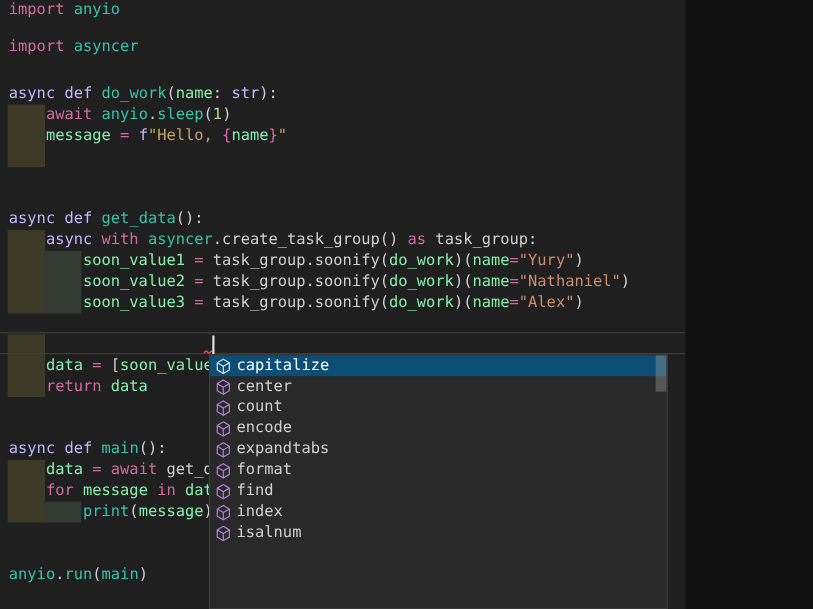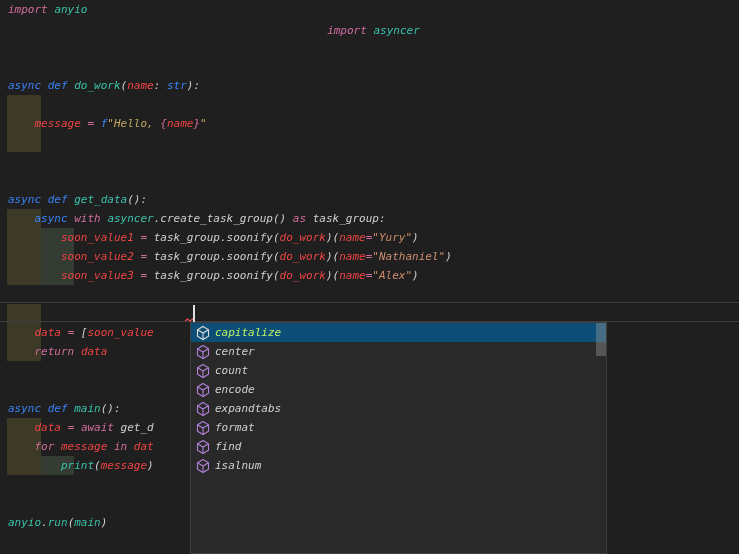--- a/index.html
+++ b/index.html
@@ -1,32 +1,32 @@
 <!DOCTYPE html>
 <html><head>
 <meta charset="utf-8">
 <style>
   html,body{margin:0;padding:0;background:#111;}
   #screen{
-    position:relative;width:739px;height:554px;overflow:hidden;
+    position:relative;width:623px;height:554px;overflow:hidden;
     background:#1f1f1f;
     font-family:"DejaVu Sans Mono","Liberation Mono",monospace;
-    font-size:11px;line-height:19px;font-style:italic;
+    font-size:14px;line-height:19px;
   }
   .layer{position:absolute;top:0;left:0;width:100%;height:100%;}
   .indent-block{position:absolute;width:34px;}
   .code-line{
     position:absolute;left:0;width:100%;height:19px;
     padding-left:8px;white-space:pre;box-sizing:border-box;
   }
   .tok{white-space:pre;}
   .tok-k{color:#d16d9e;}   
-  .tok-b{color:#3b82f6;}   
+  .tok-b{color:#c4b5fd;}   
   .tok-t{color:#3ac2aa;}   
-  .tok-v{color:#ef4444;}   
+  .tok-v{color:#86efac;}   
   .tok-p{color:#cfcfcf;}   
   .tok-s{color:#ce8d6e;}   
   .tok-f{color:#c0a660;}   
   .tok-n{color:#b5cea8;}   
   #current-line{
     position:absolute;left:0;width:739px;height:20px;
     border-top:1px solid #3f3f3f;border-bottom:1px solid #3f3f3f;
     box-sizing:border-box;
   }
   #cursor{
@@ -35,21 +35,21 @@
   #squiggle{position:absolute;}
   #suggest{
     position:absolute;left:190px;top:322px;width:417px;height:232px;
     background:#292929;border:1px solid #3f3f3f;box-sizing:border-box;
     overflow:hidden;
   }
   .suggest-row{
     position:relative;height:19px;display:flex;align-items:center;
     padding-left:4px;color:#d0d0d0;cursor:pointer;
   }
-  .suggest-row.selected{background:#0d4e76;color:#bef264;}
+  .suggest-row.selected{background:#0d4e76;color:#ffffff;}
   .suggest-row .icon{width:16px;height:16px;margin-right:4px;flex:0 0 16px;}
   .suggest-row .icon svg{display:block;}
   #suggest-scroll-thumb{
     position:absolute;top:0;right:0;width:10px;height:33px;
     background:rgba(160,160,160,0.38);
   }
 </style>
 </head>
 <body>
 
@@ -58,24 +58,25 @@
       <div class="indent-block" style="top: 95px; height: 57px; left: 7px; width: 33.72px; background: rgb(60, 58, 38);"></div>
       <div class="indent-block" style="top: 209px; height: 76px; left: 7px; width: 33.72px; background: rgb(60, 58, 38);"></div>
       <div class="indent-block" style="top: 228px; height: 57px; left: 40.72px; width: 33.72px; background: rgb(51, 59, 51);"></div>
       <div class="indent-block" style="top: 304px; height: 57px; left: 7px; width: 33.72px; background: rgb(60, 58, 38);"></div>
       <div class="indent-block" style="top: 418px; height: 57px; left: 7px; width: 33.72px; background: rgb(60, 58, 38);"></div>
       <div class="indent-block" style="top: 456px; height: 19px; left: 40.72px; width: 33.72px; background: rgb(51, 59, 51);"></div>
     </div>
   <div id="current-line" style="top: 302px;"></div>
   <div id="code-layer" class="layer">
       <div class="code-line" style="top: 0px;"><span class="tok tok-k">import</span><span class="tok tok-p"> </span><span class="tok tok-t">anyio</span></div>
-      <div class="code-line" style="top: 21px; text-align: center;"><span class="tok tok-k">import</span><span class="tok tok-p"> </span><span class="tok tok-t">asyncer</span></div>
+      <div class="code-line" style="top: 33px;"><span class="tok tok-k">import</span><span class="tok tok-p"> </span><span class="tok tok-t">asyncer</span></div>
       <div class="code-line" style="top: 38px;"></div>
       <div class="code-line" style="top: 57px;"></div>
       <div class="code-line" style="top: 76px;"><span class="tok tok-b">async</span><span class="tok tok-p"> </span><span class="tok tok-b">def</span><span class="tok tok-p"> </span><span class="tok tok-t">do_work</span><span class="tok tok-p">(</span><span class="tok tok-v">name</span><span class="tok tok-p">: </span><span class="tok tok-b">str</span><span class="tok tok-p">):</span></div>
+      <div class="code-line" style="top: 95px;"><span class="tok tok-p">    </span><span class="tok tok-k">await</span><span class="tok tok-p"> </span><span class="tok tok-t">anyio</span><span class="tok tok-p">.</span><span class="tok tok-t">sleep</span><span class="tok tok-p">(</span><span class="tok tok-n">1</span><span class="tok tok-p">)</span></div>
       <div class="code-line" style="top: 114px;"><span class="tok tok-p">    </span><span class="tok tok-v">message</span><span class="tok tok-p"> </span><span class="tok tok-k">=</span><span class="tok tok-p"> </span><span class="tok tok-b">f</span><span class="tok tok-f">"Hello, </span><span class="tok tok-k">{</span><span class="tok tok-v">name</span><span class="tok tok-k">}</span><span class="tok tok-f">"</span></div>
       <div class="code-line" style="top: 152px;"></div>
       <div class="code-line" style="top: 171px;"></div>
       <div class="code-line" style="top: 209px;"><span class="tok tok-p">    </span><span class="tok tok-b">async</span><span class="tok tok-p"> </span><span class="tok tok-k">with</span><span class="tok tok-p"> </span><span class="tok tok-t">asyncer</span><span class="tok tok-p">.create_task_group() </span><span class="tok tok-k">as</span><span class="tok tok-p"> task_group:</span></div>
       <div class="code-line" style="top: 190px;"><span class="tok tok-b">async</span><span class="tok tok-p"> </span><span class="tok tok-b">def</span><span class="tok tok-p"> </span><span class="tok tok-t">get_data</span><span class="tok tok-p">():</span></div>
       <div class="code-line" style="top: 228px;"><span class="tok tok-p">        </span><span class="tok tok-v">soon_value1</span><span class="tok tok-p"> </span><span class="tok tok-k">=</span><span class="tok tok-p"> task_group.soonify(</span><span class="tok tok-v">do_work</span><span class="tok tok-p">)(</span><span class="tok tok-v">name</span><span class="tok tok-k">=</span><span class="tok tok-s">"Yury"</span><span class="tok tok-p">)</span></div>
       <div class="code-line" style="top: 247px;"><span class="tok tok-p">        </span><span class="tok tok-v">soon_value2</span><span class="tok tok-p"> </span><span class="tok tok-k">=</span><span class="tok tok-p"> task_group.soonify(</span><span class="tok tok-v">do_work</span><span class="tok tok-p">)(</span><span class="tok tok-v">name</span><span class="tok tok-k">=</span><span class="tok tok-s">"Nathaniel"</span><span class="tok tok-p">)</span></div>
       <div class="code-line" style="top: 266px;"><span class="tok tok-p">        </span><span class="tok tok-v">soon_value3</span><span class="tok tok-p"> </span><span class="tok tok-k">=</span><span class="tok tok-p"> task_group.soonify(</span><span class="tok tok-v">do_work</span><span class="tok tok-p">)(</span><span class="tok tok-v">name</span><span class="tok tok-k">=</span><span class="tok tok-s">"Alex"</span><span class="tok tok-p">)</span></div>
       <div class="code-line" style="top: 285px;"></div>
       <div class="code-line" style="top: 323px;"><span class="tok tok-p">    </span><span class="tok tok-v">data</span><span class="tok tok-p"> </span><span class="tok tok-k">=</span><span class="tok tok-p"> [</span><span class="tok tok-v">soon_value</span></div>
@@ -160,18 +161,27 @@
           </span>
           <span>find</span>
         </div>
         <div class="suggest-row">
           <span class="icon">
             <svg width="16" height="16" viewBox="0 0 16 16">
               <path d="M8 1.5 L13.5 4.75 L13.5 11.25 L8 14.5 L2.5 11.25 L2.5 4.75 Z" fill="none" stroke="#b180d7" stroke-width="1.1"></path>
               <path d="M2.5 4.75 L8 8 L13.5 4.75 M8 8 L8 14.5" fill="none" stroke="#b180d7" stroke-width="1.1"></path>
             </svg>
           </span>
+          <span>index</span>
+        </div>
+        <div class="suggest-row">
+          <span class="icon">
+            <svg width="16" height="16" viewBox="0 0 16 16">
+              <path d="M8 1.5 L13.5 4.75 L13.5 11.25 L8 14.5 L2.5 11.25 L2.5 4.75 Z" fill="none" stroke="#b180d7" stroke-width="1.1"></path>
+              <path d="M2.5 4.75 L8 8 L13.5 4.75 M8 8 L8 14.5" fill="none" stroke="#b180d7" stroke-width="1.1"></path>
+            </svg>
+          </span>
           <span>isalnum</span>
         </div>
       </div>
     <div id="suggest-scroll-thumb"></div>
   </div>
 </div>
 
 </body></html>

